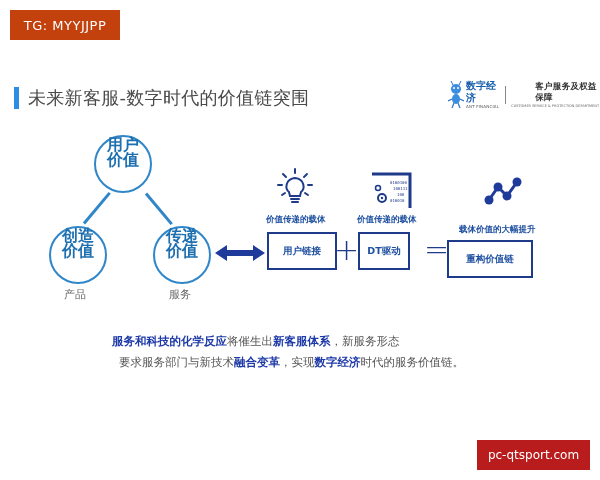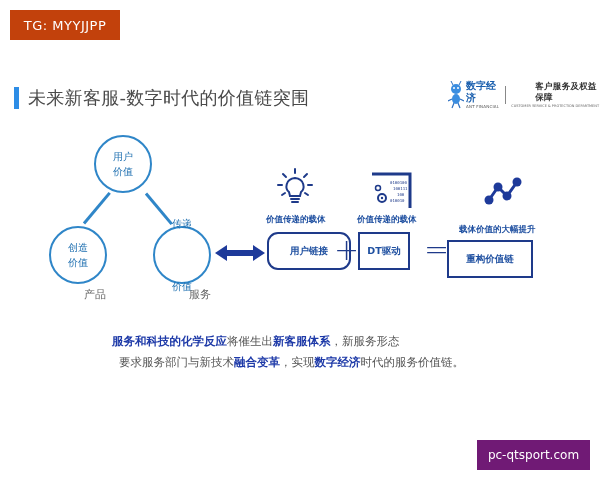--- a/index.html
+++ b/index.html
@@ -7,21 +7,21 @@
   body { position: relative; font-family: "DejaVu Sans", "Liberation Sans", sans-serif; }
 
   .wm-top {
     position: absolute; left: 10px; top: 10px; width: 110px; height: 30px;
     background: #c2410c; color: #ffffff; font-size: 13px; letter-spacing: 0.5px;
     display: flex; align-items: center; justify-content: center;
     font-family: "DejaVu Sans", sans-serif;
   }
   .wm-bottom {
     position: absolute; left: 477px; top: 440px; width: 113px; height: 30px;
-    background: #701a75; color: #ffffff; font-size: 12px;
+    background: #b91c1c; color: #ffffff; font-size: 12px;
     display: flex; align-items: center; justify-content: center;
     font-family: "DejaVu Sans", sans-serif;
   }
 
   .title-bar {
     position: absolute; left: 14px; top: 87px; width: 5px; height: 22px;
     background: #2d8de6;
   }
   .title {
     position: absolute; left: 28px; top: 86px; font-size: 18px; color: #4a4a4a;
@@ -34,24 +34,24 @@
   .logo-brand .cn { font-size: 10px; color: #1a5fae; font-weight: bold; line-height: 12px; }
   .logo-brand .en { font-size: 4px; color: #555; line-height: 6px; letter-spacing: 0.2px; }
   .logo-sep { width: 1px; height: 18px; background: #888; margin: 0 5px; }
   .logo-dept { display: flex; flex-direction: column; }
   .logo-dept .cn { font-size: 8.5px; color: #333; font-weight: bold; line-height: 11px; letter-spacing: 0.3px; margin-left: 24px; }
   .logo-dept .en { font-size: 3.5px; color: #666; line-height: 6px; }
 
   .circle {
     position: absolute; width: 58px; height: 58px; border-radius: 50%;
     border: 2px solid #2f86c8; background: #fff;
-    display: flex; flex-direction: column; align-items: center; justify-content: center;
-    color: #1e6fb0; font-size: 10px; font-weight: normal; line-height: 15px;
+    display: flex; flex-direction: column; align-items: center; justify-content: flex-start;
+    color: #1e6fb0; font-size: 16px; font-weight: bold; line-height: 15px;
   }
-  .node-label { position: absolute; font-size: 11px; color: #666; margin-left: 20px; }
+  .node-label { position: absolute; font-size: 11px; color: #666; }
 
   .connector { position: absolute; height: 3px; background: #2f86c8; transform-origin: left center; }
 
   .block-label { position: absolute; font-size: 8.5px; color: #1e4fa0; font-weight: bold; white-space: nowrap; }
   .box {
     position: absolute; height: 38px; border: 2px solid #1e3a8a; background: #fff;
     display: flex; align-items: center; justify-content: center;
     font-size: 9.5px; color: #1e4fa0; font-weight: bold;
   }
   .op { position: absolute; font-size: 30px; color: #1e3a8a; line-height: 30px; font-weight: 300; }
@@ -98,21 +98,21 @@
 <div class="connector" style="left:146px; top:192px; width:40px; transform: rotate(50deg);"></div>
 
 <div class="circle" style="left:94px; top:135px;">
   <span>用户</span>
   <span>价值</span>
 </div>
 <div class="circle" style="left:49px; top:226px;">
   <span>创造</span>
   <span>价值</span>
 </div>
-<div class="circle" style="left:153px; top:226px;gap:48px;">
+<div class="circle" style="left:153px; top:226px;">
   <span>传递</span>
   <span>价值</span>
 </div>
 <div class="node-label" style="left:64px; top:287px;">产品</div>
 <div class="node-label" style="left:169px; top:287px;">服务</div>
 
 <div style="position:absolute; left:215px; top:244px;">
   <svg width="50" height="18" viewBox="0 0 50 18">
     <polygon points="0,9 12,1 12,6 38,6 38,1 50,9 38,17 38,12 12,12 12,17" fill="#1e3a9a"></polygon>
   </svg>
@@ -155,21 +155,21 @@
     <circle cx="14" cy="10" r="4.5" fill="#1e3a9a"></circle>
     <circle cx="23" cy="19" r="4.5" fill="#1e3a9a"></circle>
     <circle cx="33" cy="5" r="4.5" fill="#1e3a9a"></circle>
   </svg>
 </div>
 
 <div class="block-label" style="left:266px; top:214px;">价值传递的载体</div>
 <div class="block-label" style="left:357px; top:214px;">价值传递的载体</div>
 <div class="block-label" style="left:459px; top:224px;">载体价值的大幅提升</div>
 
-<div class="box" style="left:267px; top:232px; width:84px;border-radius:11px;">用户链接</div>
+<div class="box" style="left:267px; top:232px; width:70px;">用户链接</div>
 <div class="op" style="left:334px; top:235px;">+</div>
 <div class="box" style="left:358px; top:232px; width:52px;">DT驱动</div>
 <div class="op" style="left:424px; top:235px;">=</div>
 <div class="box" style="left:447px; top:240px; width:86px;">重构价值链</div>
 
 <div class="summary">
   <div>
     <span class="hl">服务和科技的化学反应</span><span>将催生出</span><span class="hl">新客服体系</span><span>，新服务形态</span>
   </div>
   <div class="line2">

